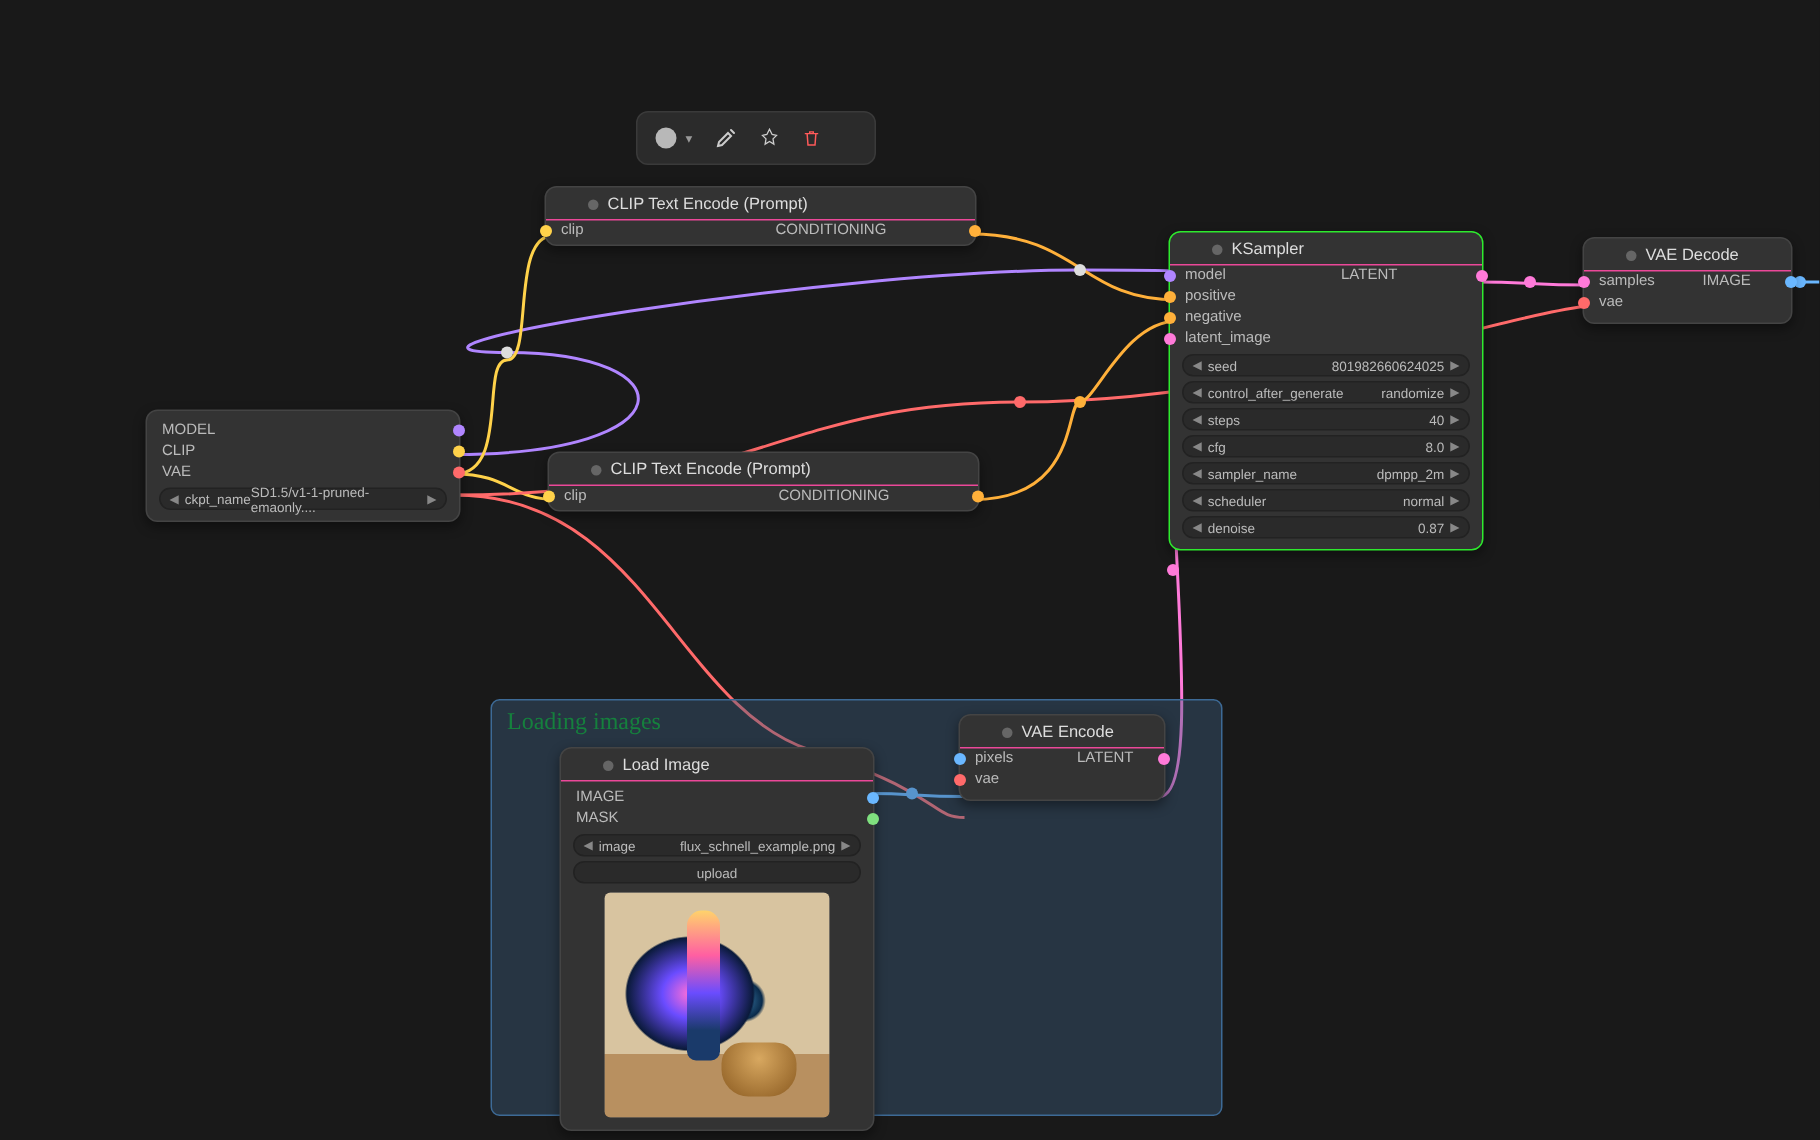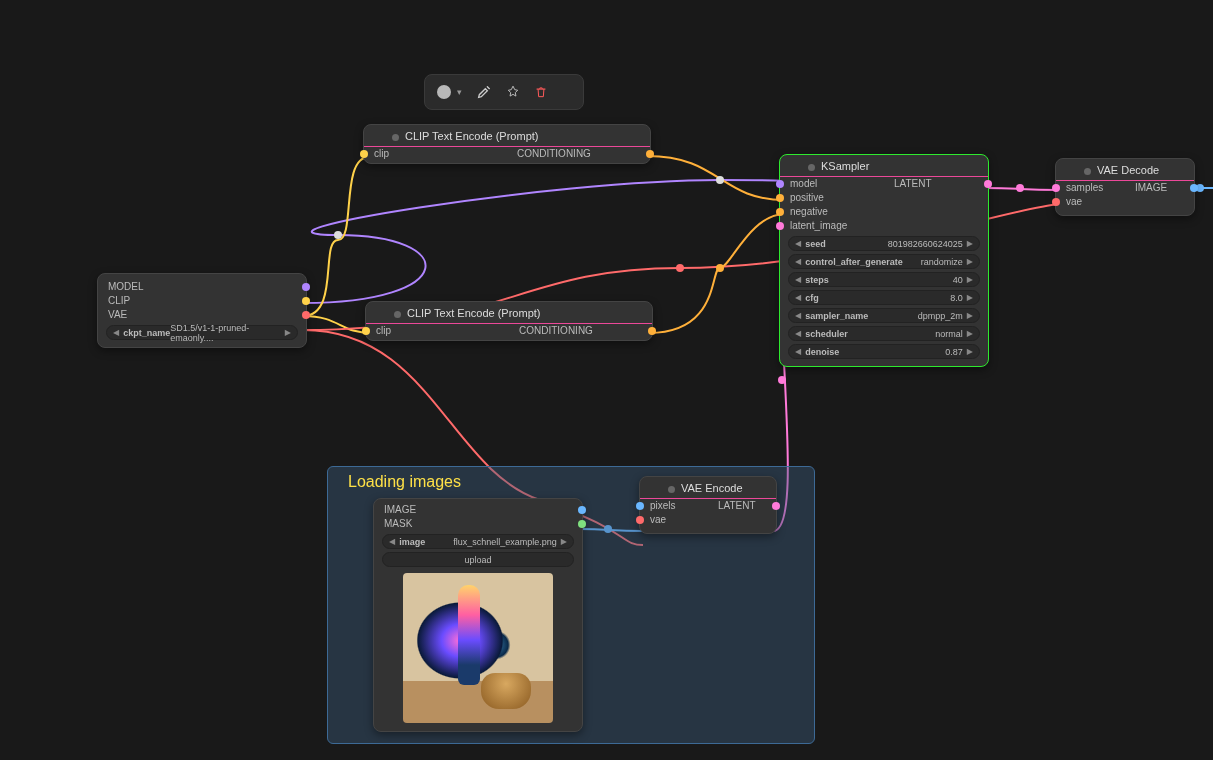--- a/index.html
+++ b/index.html
@@ -34,29 +34,29 @@
   .title-dot { width:7px; height:7px; border-radius:50%; background:#666; display:inline-block;
     margin-right:6px; vertical-align:middle; }
   .slot { height:14px; line-height:14px; font-size:10px; color:#bbb; position:relative; padding:0 10px;}
   .slot .port { width:8px; height:8px; border-radius:50%; position:absolute; top:3px; }
   .slot.in .port { left:-4px; }
   .slot.out { }
   .slot.out .port { right:-4px; }
   .widget { margin:3px 8px; height:15px; background:#2a2a2a; border:1px solid #222; border-radius:9px;
     display:flex; align-items:center; font-size:9px; color:#bbb; padding:0 6px; position:relative;}
   .widget .arrow { color:#888; font-size:8px; cursor:pointer; }
-  .widget .wlabel { margin-left:4px;font-weight:bold; }
+  .widget .wlabel { margin-left:4px; }
   .widget .wval { margin-left:auto; margin-right:4px; }
   .widget.btn { justify-content:center; }
   .textarea { margin:6px 8px; background:#2a2a2a; border:1px solid #222; border-radius:4px;
     padding:6px 8px; font-family:Menlo,monospace; font-size:9px; color:#ccc; min-height:70px; white-space:pre-wrap;}
   .group {
     position:absolute; background:rgba(60,95,130,.4); border:1px solid #3d6a96; border-radius:6px; z-index:2;
   }
-  .group .gtitle { font-size:16px; color:#fde047; padding:6px 20px; }
+  .group .gtitle { font-size:16px; color:#15803d; padding:6px 10px;font-family:Liberation Serif, serif; }
   .preview { margin:6px auto 8px; width:150px; height:150px; border-radius:4px;
     background:
       radial-gradient(ellipse at 38% 45%, #ff6fd8 0%, #6a4cff 14%, #0a1a3a 32%, transparent 33%),
       radial-gradient(circle at 62% 48%, #3a7aa8 0%, #0a2a4a 10%, transparent 12%),
       linear-gradient(#d8c4a0 72%, #b89060 72%),
       linear-gradient(#e8e4dc, #cfc6b8);
     background-blend-mode: normal;
     position:relative; overflow:hidden;
   }
   .preview::before{
@@ -231,20 +231,21 @@
       <div class="slot in"><span class="port" style="background:#ff6a6a"></span><span>vae</span></div>
     </div>
     <div style="flex:1">
       <div class="slot out"><span>IMAGE</span><span class="port" style="background:#6ab7ff"></span></div>
     </div>
   </div>
   <div style="height:6px"></div>
 </div>
 
 <div class="node" style="left:373px; top:498px; width:210px;">
+  <div class="title"><span class="title-dot"></span><span>Load Image</span></div>
   <div style="height:4px"></div>
   <div class="slot out"><span>IMAGE</span><span class="port" style="background:#6ab7ff"></span></div>
   <div class="slot out"><span>MASK</span><span class="port" style="background:#7fe07f"></span></div>
   <div class="widget">
       <span class="arrow">◀</span>
       <span class="wlabel">image</span>
       <span class="wval">flux_schnell_example.png</span>
       <span class="arrow">▶</span>
     </div>
   <div class="widget btn">

